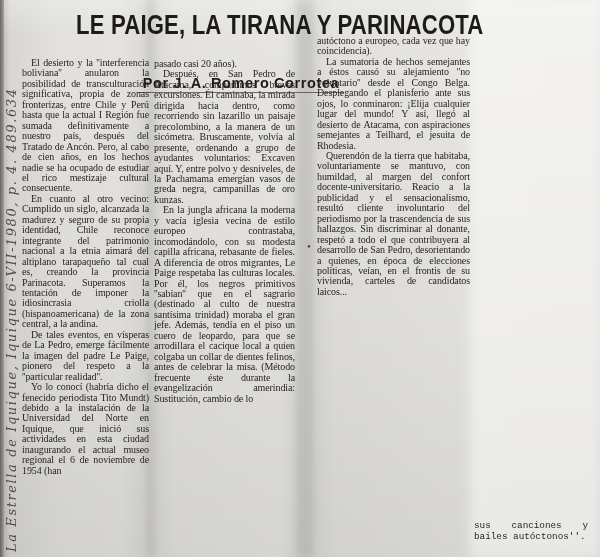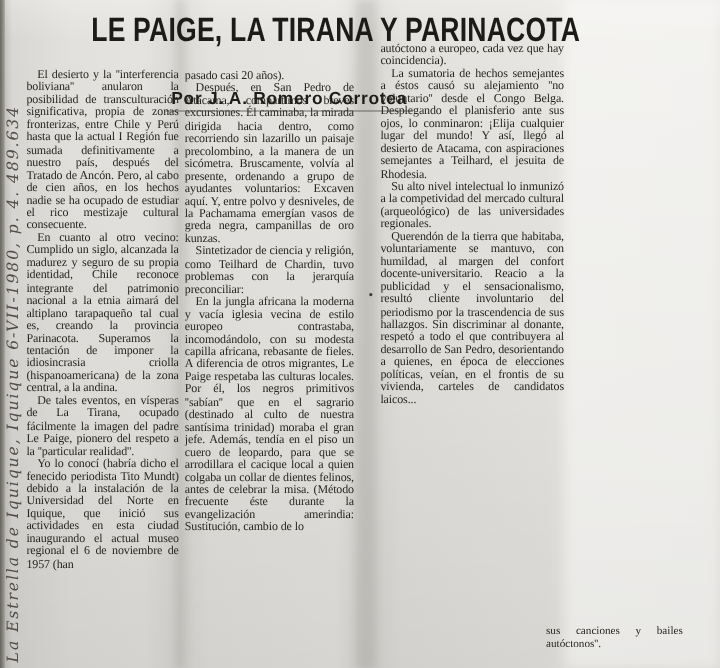--- a/index.html
+++ b/index.html
@@ -36,56 +36,54 @@
     letter-spacing:.6px;color:#1f1d1a;
     border-bottom:1.5px solid rgba(70,67,61,.75);padding-bottom:1px;margin-top:33px;
   }
   .col{position:absolute;font-size:10px;line-height:10.45px;color:#29261f;
     letter-spacing:-.1px;overflow:hidden;}
   .col p{margin:0;text-indent:9px;text-align:justify;}
   .col p.cont{text-indent:0;}
   .col1{left:22px;top:58px;width:127px;height:499px;}
   .col2{left:154px;top:59px;width:141px;height:498px;}
   .col3{left:317px;top:36px;width:153px;height:512px;}
-  .fragment{position:absolute;left:455px;top:521px;width:114px;
-    font-size:9.3px;line-height:10.6px;text-align:justify;color:#29261f;}
+  .fragment{position:absolute;left:474px;top:521px;width:114px;
+    font-size:9.3px;line-height:10.6px;text-align:justify;color:#29261f;font-family:Liberation Mono, monospace;}
   .dot{position:absolute;left:307px;top:240px;font-size:11px;color:#3c3934;}
 </style>
 </head>
 <body>
 
 <div class="scan">
   <div class="edge-left"></div>
   <div class="shade g1"></div>
   <div class="shade g2"></div>
   <div class="shade g3"></div>
 
   <div class="margin-note">La Estrella de Iquique, Iquique  6-VII-1980,  p. 4.  489.634</div>
 
   <h1 class="title">LE PAIGE, LA TIRANA Y PARINACOTA</h1>
 
   <div class="byline">Por J. A. Romero Corrotea</div>
 
   <div class="col col1">
     <p>El desierto y la ''interferencia boliviana'' anularon la posibilidad de transculturación significativa, propia de zonas fronterizas, entre Chile y Perú hasta que la actual I Región fue sumada definitivamente a nuestro país, después del Tratado de Ancón. Pero, al cabo de cien años, en los hechos nadie se ha ocupado de estudiar el rico mestizaje cultural consecuente.</p>
     <p>En cuanto al otro vecino: Cumplido un siglo, alcanzada la madurez y seguro de su propia identidad, Chile reconoce integrante del patrimonio nacional a la etnia aimará del altiplano tarapaqueño tal cual es, creando la provincia Parinacota. Superamos la tentación de imponer la idiosincrasia criolla (hispanoamericana) de la zona central, a la andina.</p>
-    <p>De tales eventos, en vísperas de La Tirana, ocupado fácilmente la imagen del padre Le Paige, pionero del respeto a la ''particular realidad''.</p>
-    <p>Yo lo conocí (habría dicho el fenecido periodista Tito Mundt) debido a la instalación de la Universidad del Norte en Iquique, que inició sus actividades en esta ciudad inaugurando el actual museo regional el 6 de noviembre de 1957 (han</p>
+    <p>De tales eventos, en vísperas de La Pedro, emerge fácilmente la imagen del padre Le Paige, pionero del respeto a la ''particular realidad''.</p>
+    <p>Yo lo conocí (habría dicho el fenecido periodista Tito Mundt) debido a la instalación de la Universidad del Norte en Iquique, que inició sus actividades en esta ciudad inaugurando el actual museo regional el 6 de noviembre de 1954 (han</p>
   </div>
 
   <div class="col col2">
     <p class="cont">pasado casi 20 años).</p>
     <p>Después, en San Pedro de Atacama, compartimos breves excursiones. Él caminaba, la mirada dirigida hacia dentro, como recorriendo sin lazarillo un paisaje precolombino, a la manera de un sicómetra. Bruscamente, volvía al presente, ordenando a grupo de ayudantes voluntarios: Excaven aquí. Y, entre polvo y desniveles, de la Pachamama emergían vasos de greda negra, campanillas de oro kunzas.</p>
-    <p>Sintetizador de ciencia y religión, como Teilhard de Chardin, tuvo problemas con la jerarquía preconciliar:</p>
     <p>En la jungla africana la moderna y vacía iglesia vecina de estilo europeo contrastaba, incomodándolo, con su modesta capilla africana, rebasante de fieles. A diferencia de otros migrantes, Le Paige respetaba las culturas locales. Por él, los negros primitivos ''sabían'' que en el sagrario (destinado al culto de nuestra santísima trinidad) moraba el gran jefe. Además, tendía en el piso un cuero de leopardo, para que se arrodillara el cacique local a quien colgaba un collar de dientes felinos, antes de celebrar la misa. (Método frecuente éste durante la evangelización amerindia: Sustitución, cambio de lo</p>
   </div>
 
   <div class="col col3">
     <p class="cont">autóctono a europeo, cada vez que hay coincidencia).</p>
     <p>La sumatoria de hechos semejantes a éstos causó su alejamiento ''no voluntario'' desde el Congo Belga. Desplegando el planisferio ante sus ojos, lo conminaron: ¡Elija cualquier lugar del mundo! Y así, llegó al desierto de Atacama, con aspiraciones semejantes a Teilhard, el jesuita de Rhodesia.</p>
-    <p>Su alto nivel intelectual lo inmunizó a la competividad del mercado cultural (arqueológico) de las universidades regionales.</p>
     <p>Querendón de la tierra que habitaba, voluntariamente se mantuvo, con humildad, al margen del confort docente-universitario. Reacio a la publicidad y el sensacionalismo, resultó cliente involuntario del periodismo por la trascendencia de sus hallazgos. Sin discriminar al donante, respetó a todo el que contribuyera al desarrollo de San Pedro, desorientando a quienes, en época de elecciones políticas, veían, en el frontis de su vivienda, carteles de candidatos laicos...</p>
   </div>
 
   <div class="dot">•</div>
 
   <div class="fragment">sus canciones y bailes autóctonos''.</div>
 </div>
 
 </body></html>

